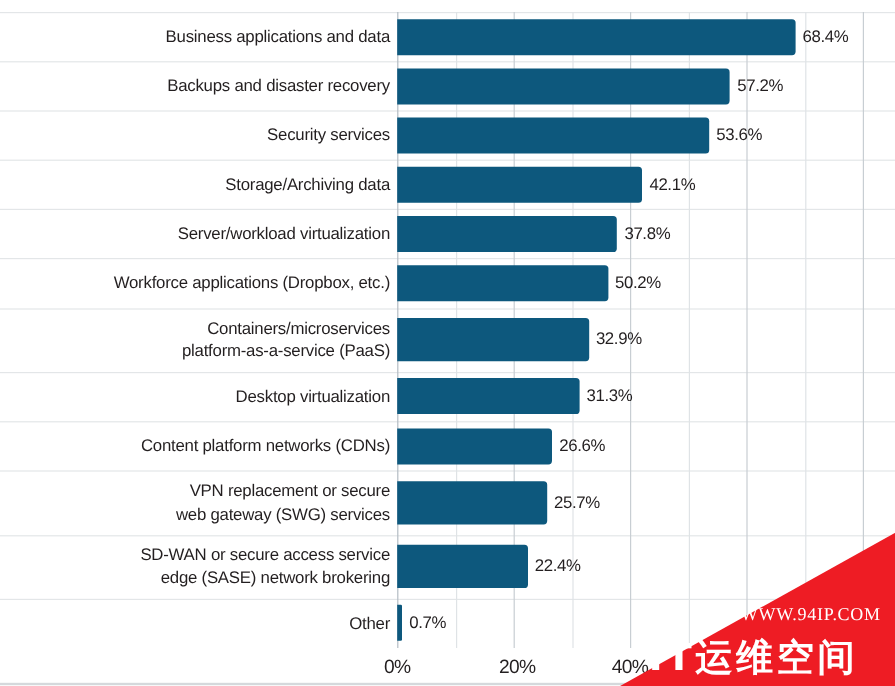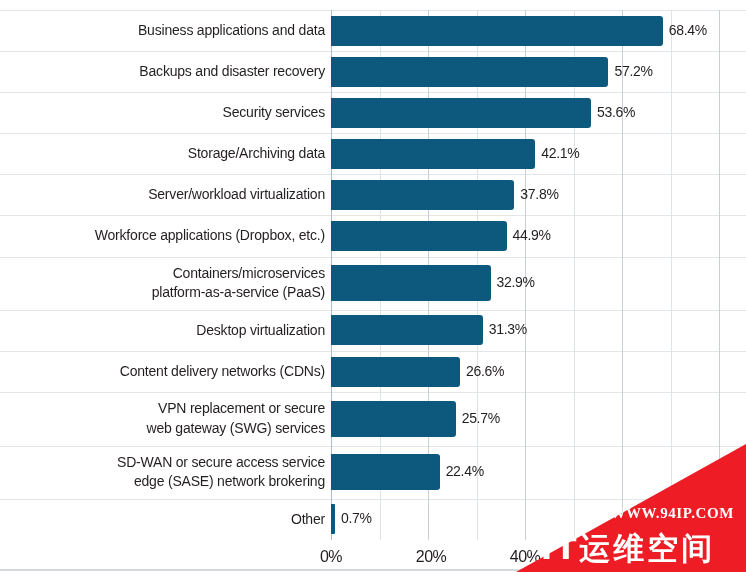--- a/index.html
+++ b/index.html
@@ -123,21 +123,21 @@
     right: 0; bottom: 0;
     width: 230px; height: 128px;
     background: #ee1c24;
     clip-path: polygon(100% 0%, 100% 100%, 0% 100%);
   }
   #watermark .wm-url {
     position: absolute;
     right: 12px; bottom: 50px;
     color: #ffffff;
     font-family: "Liberation Serif", serif;
-    font-weight: bold;
+    font-weight: normal;
     font-size: 15px;
     letter-spacing: 0.6px;
     text-align: right;
     width: 200px;
   }
   #watermark .wm-cn {
     position: absolute;
     right: 10px; bottom: 6px;
     color: #ffffff;
     font-family: "DejaVu Sans", sans-serif;
@@ -218,40 +218,40 @@
           <div>Server/workload virtualization</div>
         </div>
         <div class="bar" style="left: 331px; top: 179.884px; width: 183.33px; height: 30px; background: rgb(13, 88, 125);"></div>
         <div class="val-label" style="left: 520.33px; top: 185.884px;">37.8%</div>
       </div>
       <div class="bar-row" style="top: 0px;">
         <div class="cat-wrap" style="top: 226.219px; width: 325px;">
           <div>Workforce applications (Dropbox, etc.)</div>
         </div>
         <div class="bar" style="left: 331px; top: 220.969px; width: 175.57px; height: 30px; background: rgb(13, 88, 125);"></div>
-        <div class="val-label" style="left: 512.57px; top: 226.969px;">44.9%</div>
+        <div class="val-label" style="left: 512.57px; top: 226.969px;">50.2%</div>
       </div>
       <div class="bar-row" style="top: 0px;">
         <div class="cat-wrap" style="top: 263.717px; width: 325px;">
           <div>Containers/microservices</div>
           <div>platform-as-a-service (PaaS)</div>
         </div>
         <div class="bar" style="left: 331px; top: 265.217px; width: 159.565px; height: 36px; background: rgb(13, 88, 125);"></div>
         <div class="val-label" style="left: 496.565px; top: 274.217px;">32.9%</div>
       </div>
       <div class="bar-row" style="top: 0px;">
         <div class="cat-wrap" style="top: 320.715px; width: 325px;">
           <div>Desktop virtualization</div>
         </div>
         <div class="bar" style="left: 331px; top: 315.465px; width: 151.805px; height: 30px; background: rgb(13, 88, 125);"></div>
         <div class="val-label" style="left: 488.805px; top: 321.465px;">31.3%</div>
       </div>
       <div class="bar-row" style="top: 0px;">
         <div class="cat-wrap" style="top: 361.8px; width: 325px;">
-          <div>Content delivery networks (CDNs)</div>
+          <div>Content platform networks (CDNs)</div>
         </div>
         <div class="bar" style="left: 331px; top: 356.55px; width: 129.01px; height: 30px; background: rgb(13, 88, 125);"></div>
         <div class="val-label" style="left: 466.01px; top: 362.55px;">26.6%</div>
       </div>
       <div class="bar-row" style="top: 0px;">
         <div class="cat-wrap" style="top: 399.298px; width: 325px;">
           <div>VPN replacement or secure</div>
           <div>web gateway (SWG) services</div>
         </div>
         <div class="bar" style="left: 331px; top: 400.798px; width: 124.645px; height: 36px; background: rgb(13, 88, 125);"></div>

